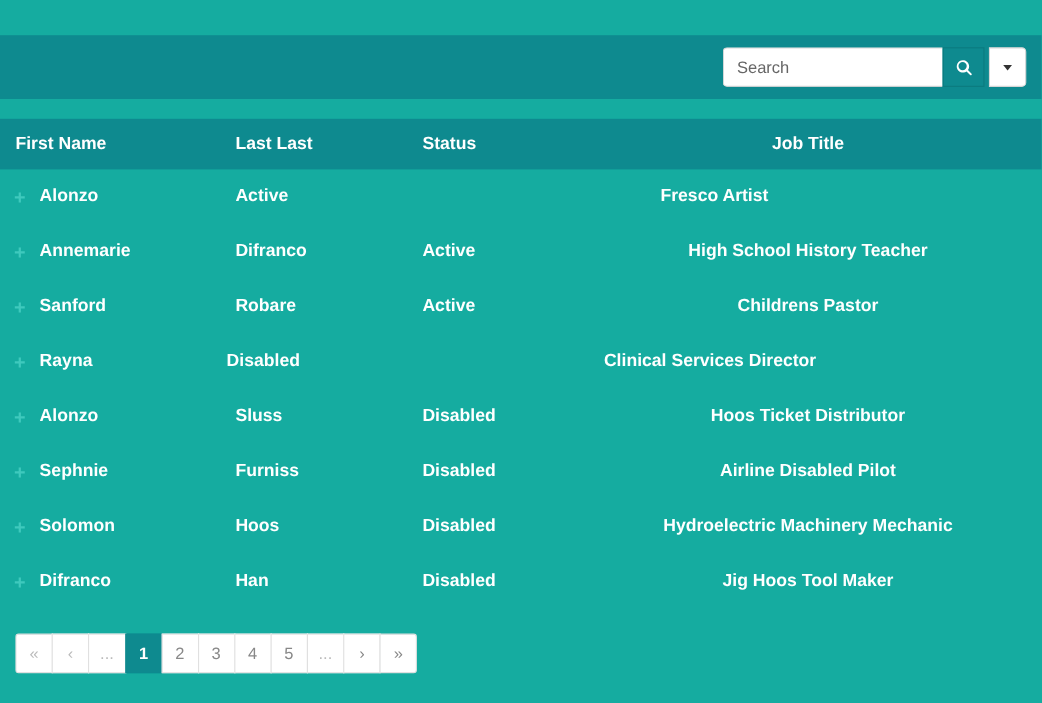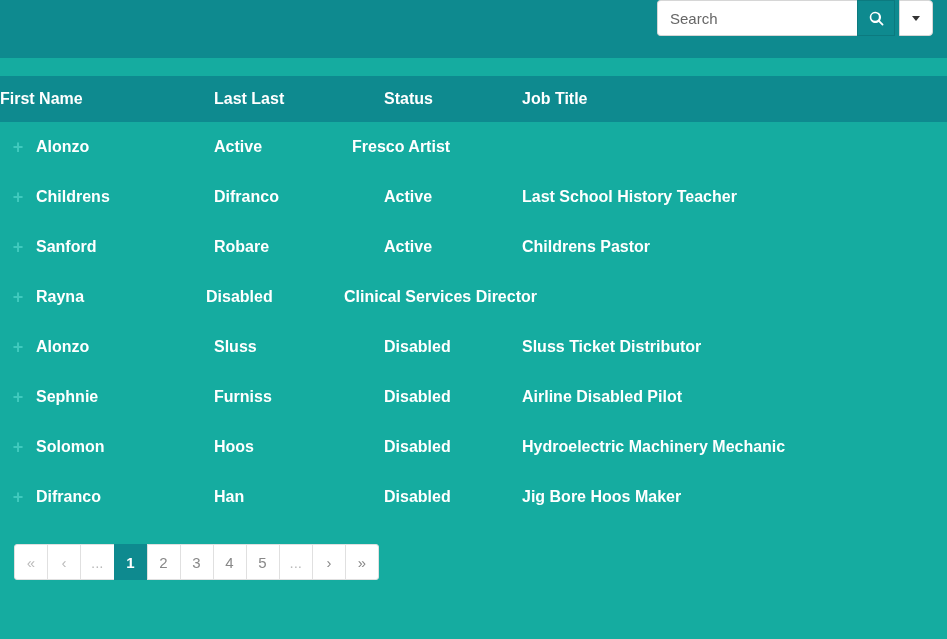--- a/index.html
+++ b/index.html
@@ -8,21 +8,23 @@
       background: #15aca0;
       width: 947px;
       height: 639px;
       overflow: hidden;
     }
     .topbar {
       background: #0e8a8f;
       height: 58px;
       display: flex;
       justify-content: flex-end;
+      align-items: center;
       padding: 0 14px;
+      margin-top: 32px;
     }
     .search-group {
       display: flex;
       align-items: stretch;
       height: 36px;
     }
     .search-input {
       width: 200px;
       border: 1px solid #d6d6d6;
       border-right: none;
@@ -67,22 +69,22 @@
       display: flex;
       align-items: center;
       margin-top: 18px;
       color: #fff;
       font-weight: 700;
       font-size: 16px;
     }
     .col-first { width: 178px; flex-shrink: 0; padding-left: 0; }
     .col-last { width: 170px; flex-shrink: 0; }
     .col-status { width: 138px; flex-shrink: 0; }
-    .col-job { flex: 1; }
-    .header-row .col-first { width: 214px; }
+    .col-job { flex: 1; text-align: center; }
+    .header-row .col-first { padding-left: 14px; width: 214px; }
     .table-body { }
     .data-row {
       display: flex;
       align-items: center;
       height: 50px;
       color: #fff;
       font-weight: 600;
       font-size: 16px;
       cursor: pointer;
     }
@@ -157,24 +159,24 @@
         <span class="plus-icon">+</span>
       </div>
       <div class="col-first">Alonzo</div>
       <div class="col-status">Active</div>
       <div class="col-job">Fresco Artist</div>
     </div>
     <div class="data-row">
       <div class="expand-cell">
         <span class="plus-icon">+</span>
       </div>
-      <div class="col-first">Childrens</div>
+      <div class="col-first">Annemarie</div>
       <div class="col-last">Difranco</div>
       <div class="col-status">Active</div>
-      <div class="col-job">Last School History Teacher</div>
+      <div class="col-job">High School History Teacher</div>
     </div>
     <div class="data-row">
       <div class="expand-cell">
         <span class="plus-icon">+</span>
       </div>
       <div class="col-first">Sanford</div>
       <div class="col-last">Robare</div>
       <div class="col-status">Active</div>
       <div class="col-job">Childrens Pastor</div>
     </div>
@@ -186,21 +188,21 @@
       <div class="col-status">Disabled</div>
       <div class="col-job">Clinical Services Director</div>
     </div>
     <div class="data-row">
       <div class="expand-cell">
         <span class="plus-icon">+</span>
       </div>
       <div class="col-first">Alonzo</div>
       <div class="col-last">Sluss</div>
       <div class="col-status">Disabled</div>
-      <div class="col-job">Sluss Ticket Distributor</div>
+      <div class="col-job">Hoos Ticket Distributor</div>
     </div>
     <div class="data-row">
       <div class="expand-cell">
         <span class="plus-icon">+</span>
       </div>
       <div class="col-first">Sephnie</div>
       <div class="col-last">Furniss</div>
       <div class="col-status">Disabled</div>
       <div class="col-job">Airline Disabled Pilot</div>
     </div>
@@ -213,21 +215,21 @@
       <div class="col-status">Disabled</div>
       <div class="col-job">Hydroelectric Machinery Mechanic</div>
     </div>
     <div class="data-row">
       <div class="expand-cell">
         <span class="plus-icon">+</span>
       </div>
       <div class="col-first">Difranco</div>
       <div class="col-last">Han</div>
       <div class="col-status">Disabled</div>
-      <div class="col-job">Jig Bore Hoos Maker</div>
+      <div class="col-job">Jig Hoos Tool Maker</div>
     </div>
   </div>
 
 <div class="pagination" id="pagination">
     <div class="page-item disabled">«</div>
     <div class="page-item disabled">‹</div>
     <div class="page-item disabled">...</div>
     <div class="page-item active">1</div>
     <div class="page-item">2</div>
     <div class="page-item">3</div>

